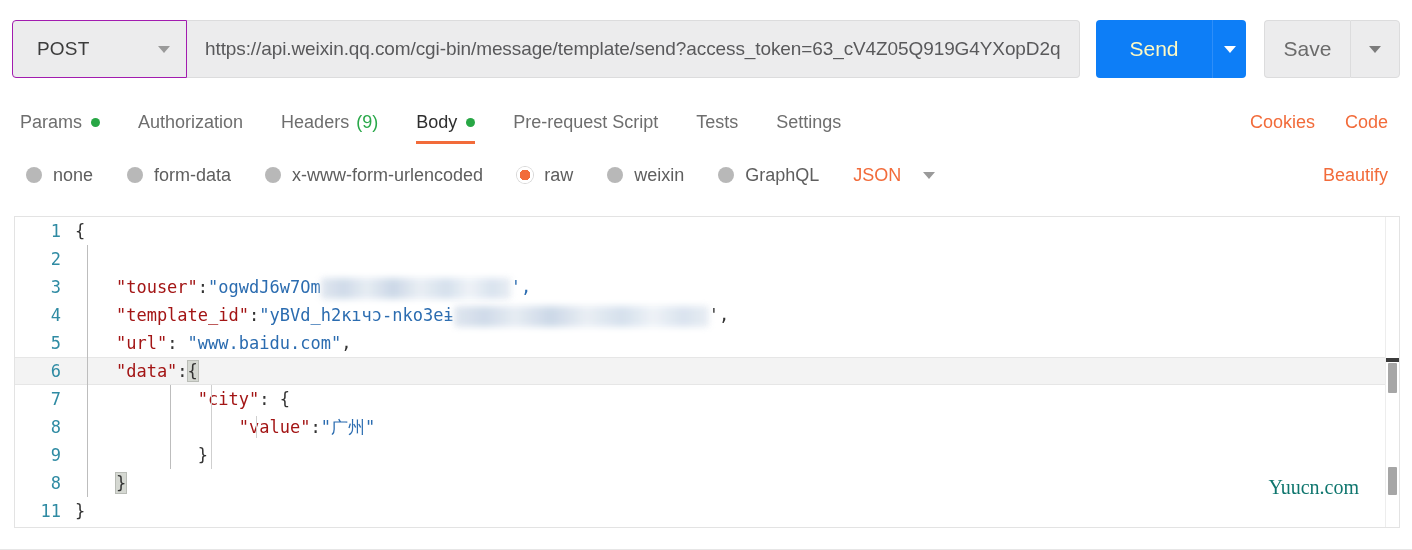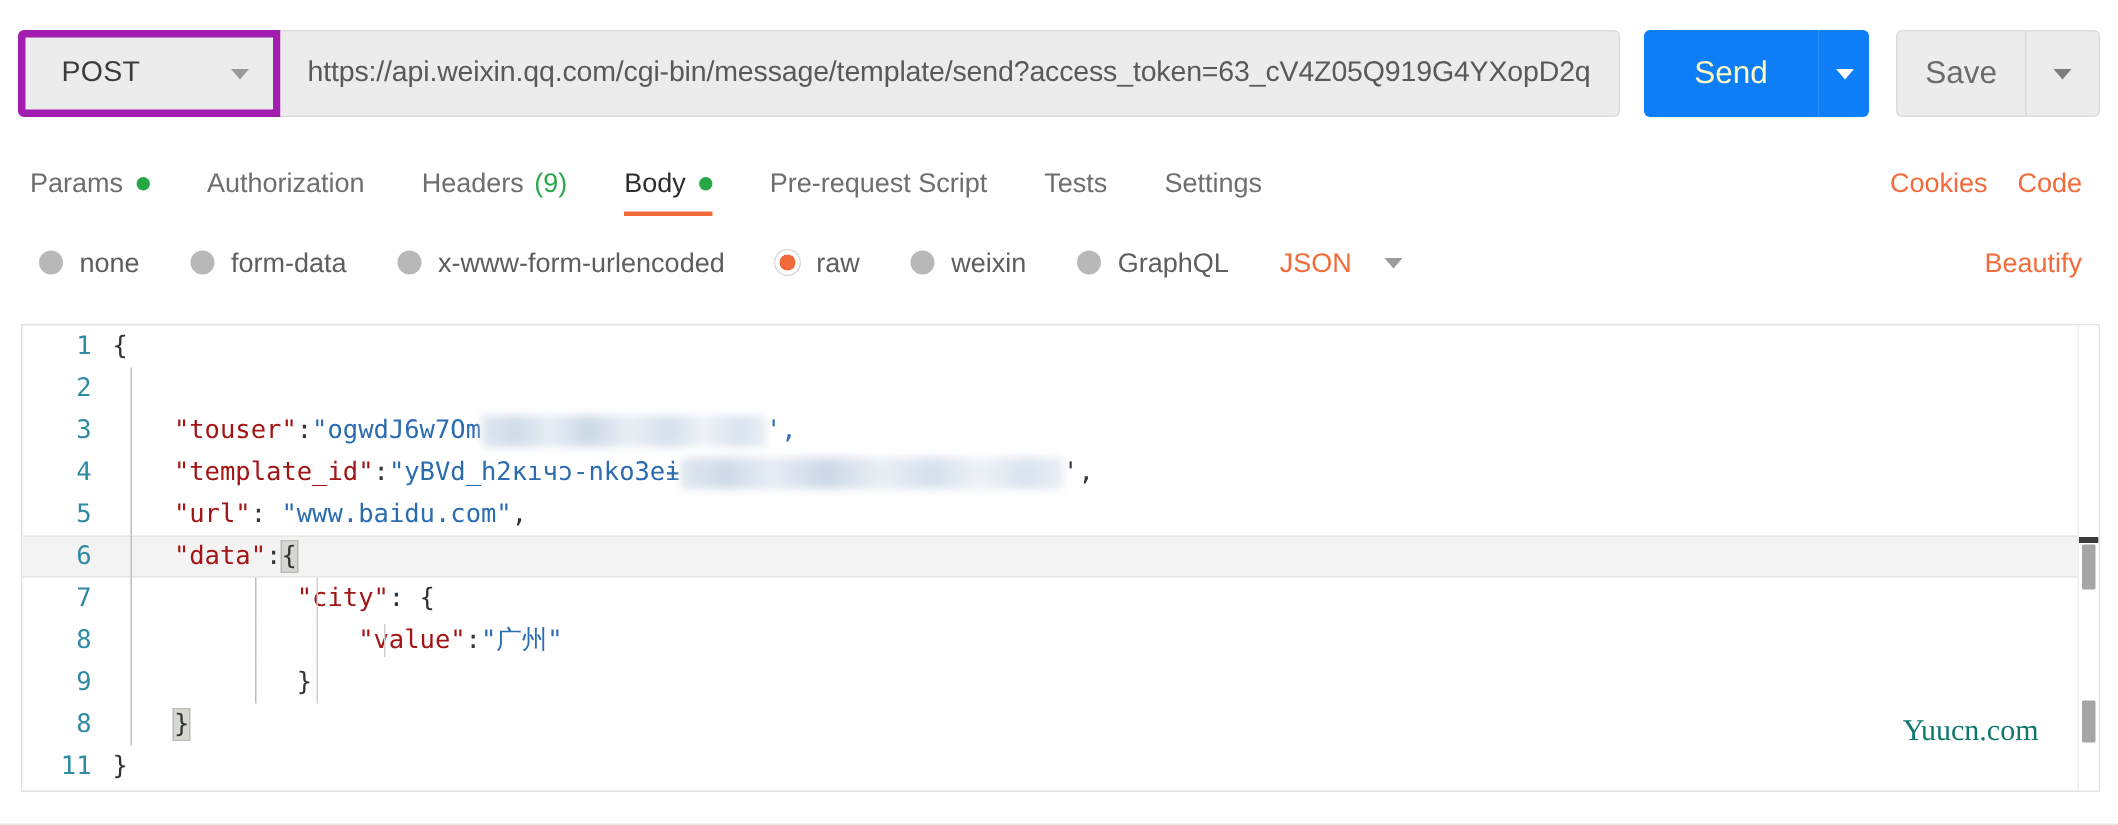--- a/index.html
+++ b/index.html
@@ -22,21 +22,21 @@
     position: absolute;
     left: 12px; top: 20px;
     width: 1388px; height: 58px;
     display: flex;
     align-items: stretch;
   }
 
   .method-select {
     width: 175px;
     background: #ececed;
-    border: 5px solid #a21caf;
+    border: 1px solid #a21caf;
     border-radius: 4px 0 0 4px;
     display: flex;
     align-items: center;
     justify-content: space-between;
     padding: 0 16px 0 24px;
     cursor: pointer;
   }
   .method-label {
     font-size: 19px;
     color: #3c3c3c;
@@ -173,21 +173,21 @@
     color: #2aa84a;
     margin-left: 7px;
     font-size: 18px;
   }
   .tabs-right {
     position: absolute;
     right: 24px; top: 0;
     height: 44px;
     display: flex;
     align-items: center;
-    gap: 20px;
+    gap: 30px;
   }
   .link-orange {
     color: #f26b3a;
     font-size: 18px;
     cursor: pointer;
   }
 
   
   .bodytype-row {
     position: absolute;

